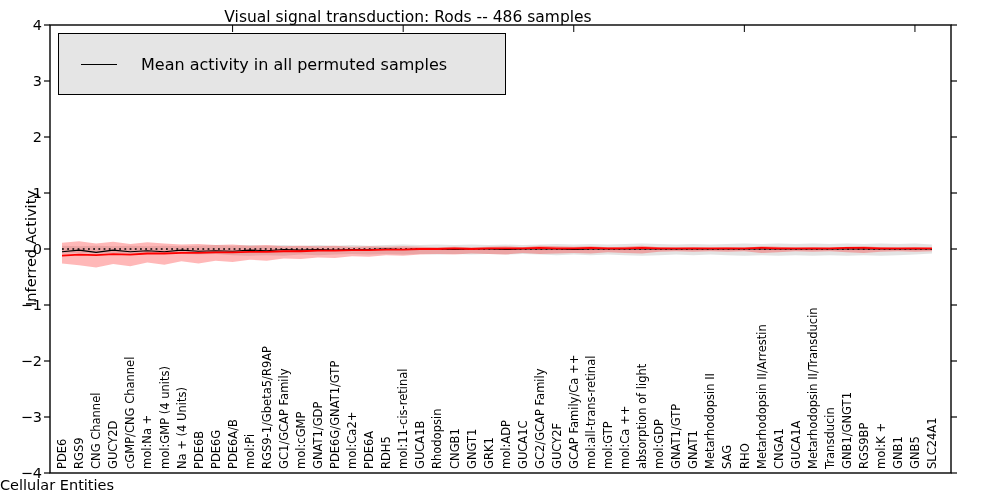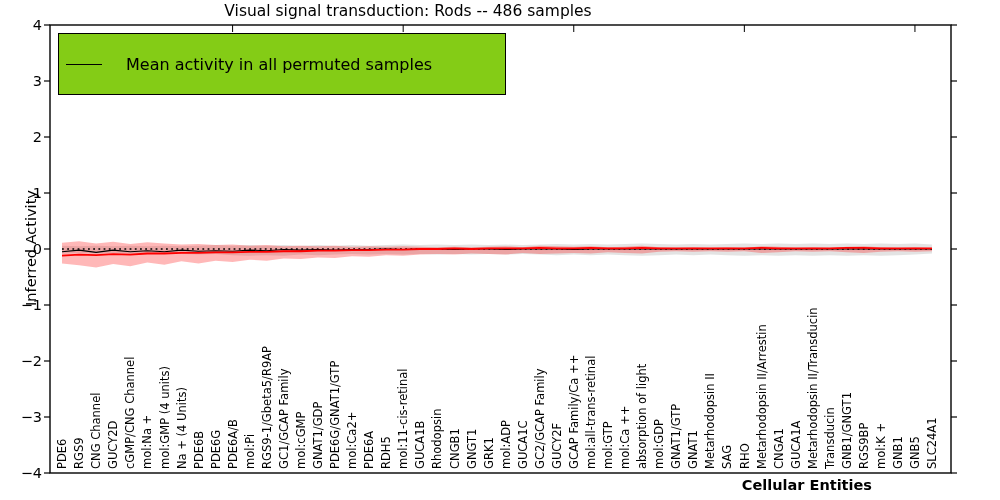--- a/index.html
+++ b/index.html
@@ -3,41 +3,40 @@
 <meta charset="utf-8">
 <style>
   html,body{margin:0;padding:0;background:#ffffff;}
   .figure{
     position:relative;width:1000px;height:500px;background:#ffffff;
     font-family:"DejaVu Sans","Liberation Sans",sans-serif;color:#000;
     overflow:hidden;
   }
   .chart-svg{position:absolute;left:0;top:0;}
   .title{
-    position:absolute;left:0;top:2px;width:816px;text-align:center;
+    position:absolute;left:0;top:8px;width:816px;text-align:center;
     font-size:15.5px;color:#000;
   }
   .ylabel{
     position:absolute;left:-44px;top:240px;width:150px;text-align:center;
     font-size:14.5px;transform:rotate(-90deg);transform-origin:center;
   }
   .xlabel{
-    position:absolute;left:0;top:477px;width:872px;text-align:right;
+    position:absolute;left:0;top:477px;width:872px;text-align:left;
     font-size:14.5px;
-    font-weight:bold;
   }
   .ytick{
     position:absolute;left:0;width:42px;height:18px;line-height:18px;
     text-align:right;font-size:14.5px;
   }
   .legend{
     position:absolute;left:58px;top:33px;width:448px;height:62px;
-    border:1.4px solid #000;background:#84cc16;box-sizing:border-box;
+    border:1.4px solid #000;background:#e5e5e5;box-sizing:border-box;
     display:flex;flex-direction:column;justify-content:space-evenly;
-    padding-left:7px;
+    padding-left:22px;
   }
   .legend-row{display:flex;align-items:center;height:26px;}
   .legend-swatch{width:36px;border-top-style:solid;border-top-width:1.6px;height:0;}
   .legend-text{margin-left:24px;font-size:16px;white-space:nowrap;}
 </style>
 </head>
 <body>
 
 <div class="figure">
 

